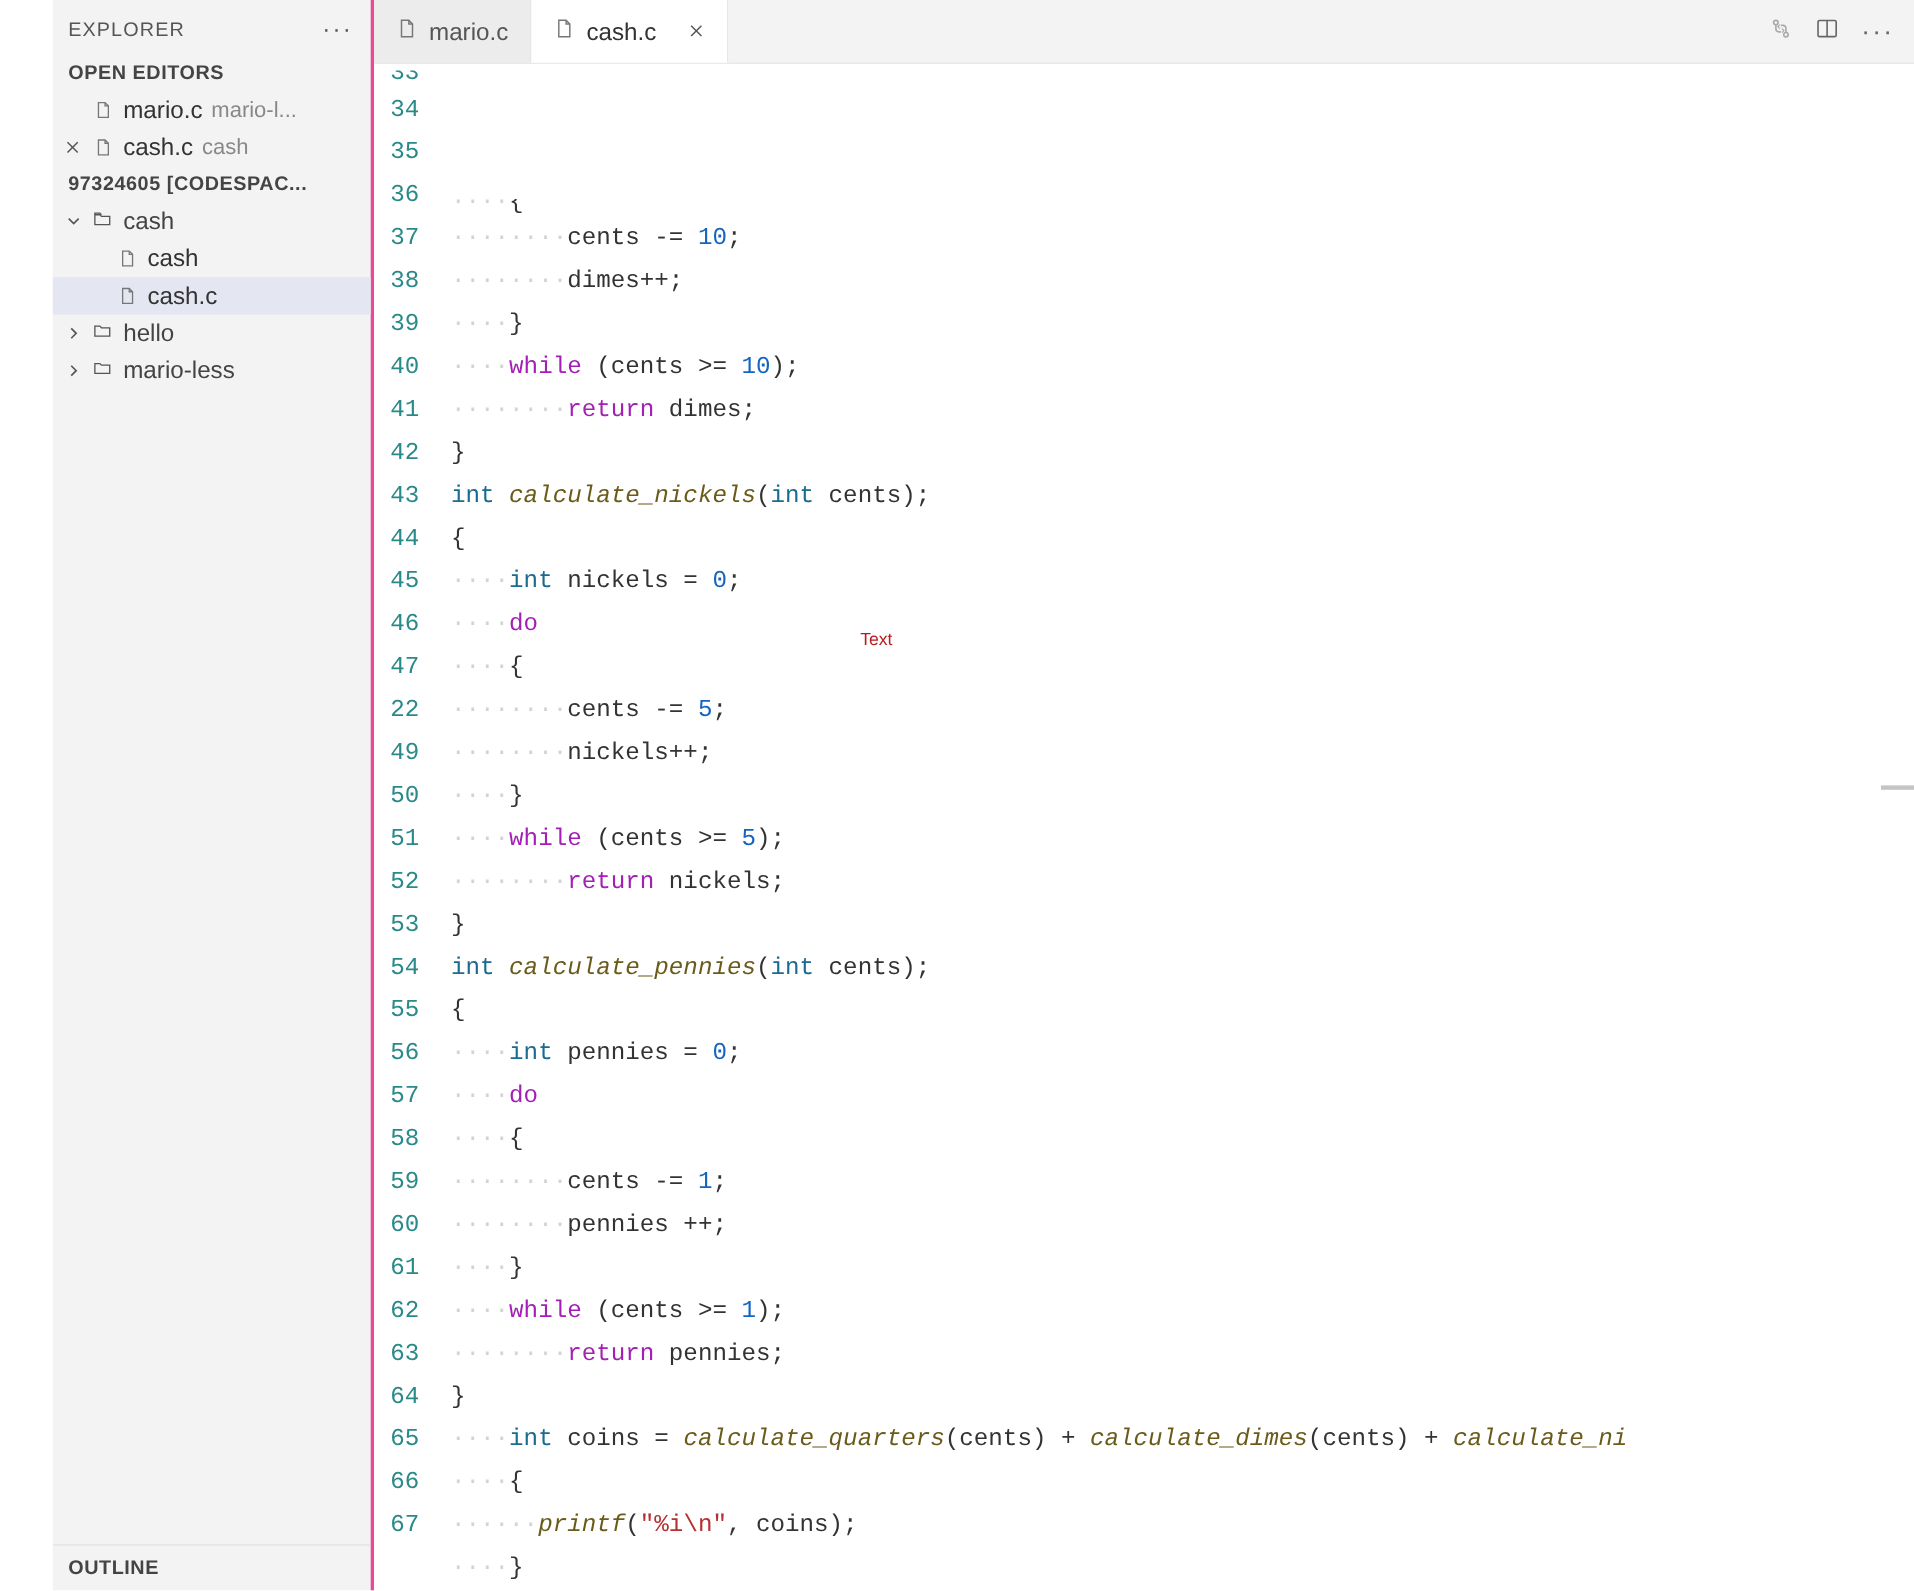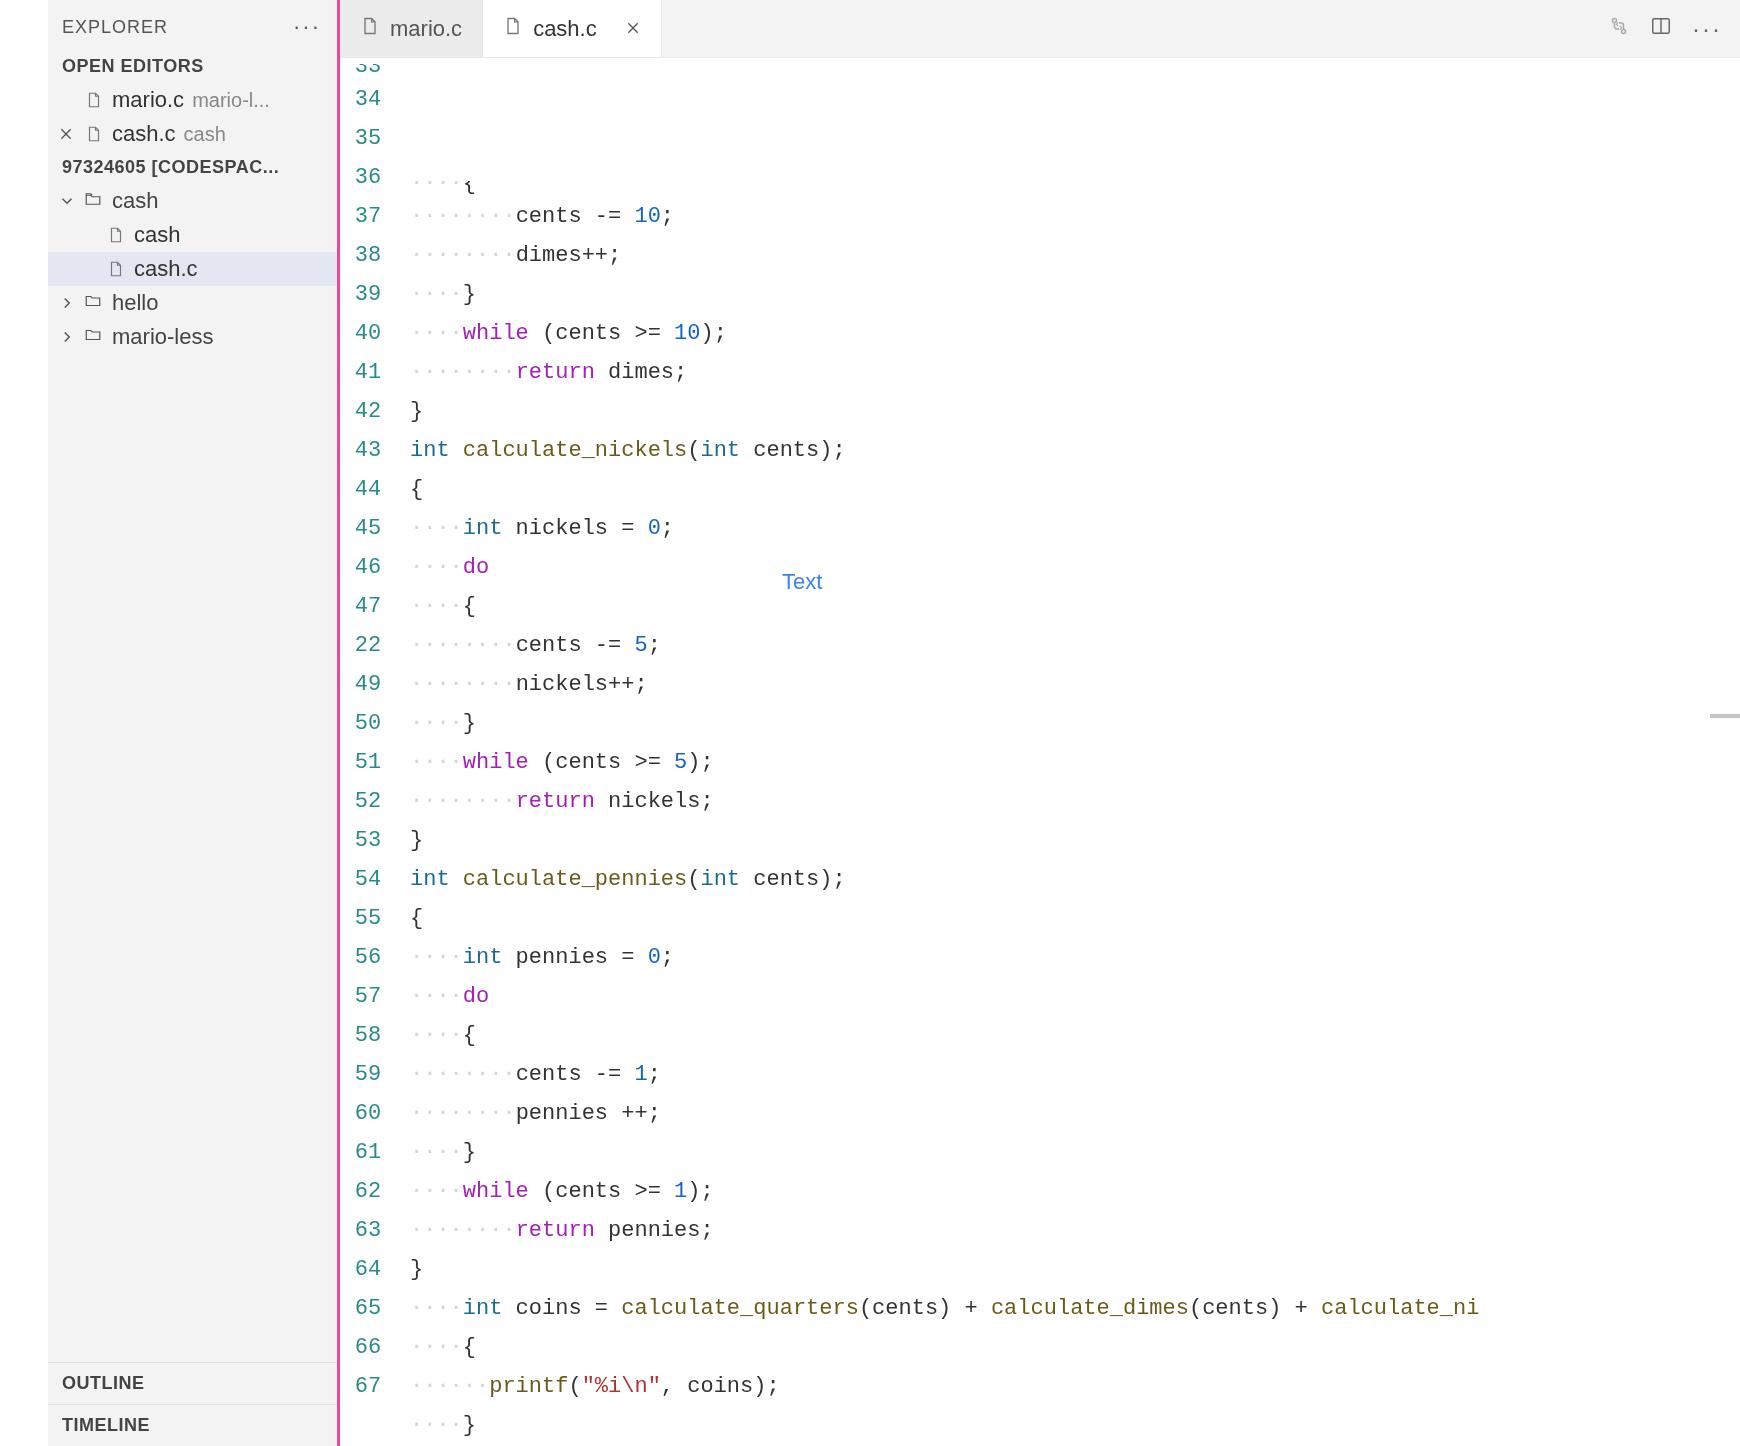--- a/index.html
+++ b/index.html
@@ -179,31 +179,31 @@
   .code-line {
     height: 39px;
     position: relative;
   }
   .ws {
     color: #d4d4d4;
     letter-spacing: 0;
   }
   .kw-type { color: #1a6b8f; }      
   .kw-ctrl { color: #a31fb5; }      
-  .fn { color: #6b5b1a; }           
+  .fn { color: #6b5b1a; font-style: italic; }           
   .num { color: #1565c0; }          
   .op { color: #333; }
   .str { color: #b53030; }          
   .esc { color: #b53030; }
 
   .annotation {
     position: absolute;
-    color: #3b82f6;
+    color: #b91c1c;
     font-family: -apple-system, sans-serif;
-    font-size: 22px;
+    font-size: 16px;
   }
 
   .minimap-mark {
     position: absolute;
     right: 0;
     width: 30px;
     height: 4px;
     background: #c4c4c4;
   }
 </style>
@@ -301,21 +301,20 @@
         </span>
         <span class="folder-icon"><svg viewBox="0 0 24 24" fill="none" stroke="#555" stroke-width="1.6">
             <path d="M3 6h6l2 2h10v10H3z"></path>
           </svg></span>
         <span>mario-less</span>
       </div>
     </div>
 
   <div class="sb-bottom">
     <div class="sb-section-title">OUTLINE</div>
-    <div class="sb-section-title">TIMELINE</div>
   </div>
 </div>
 
 <div class="main">
 
   <div class="tab-bar">
     <div id="tabs-mount" style="display: flex;">
         <div class="tab">
           <span class="file-icon"><svg viewBox="0 0 24 24" fill="none" stroke="#777" stroke-width="1.6">
               <path d="M6 3h8l4 4v14H6z"></path>

